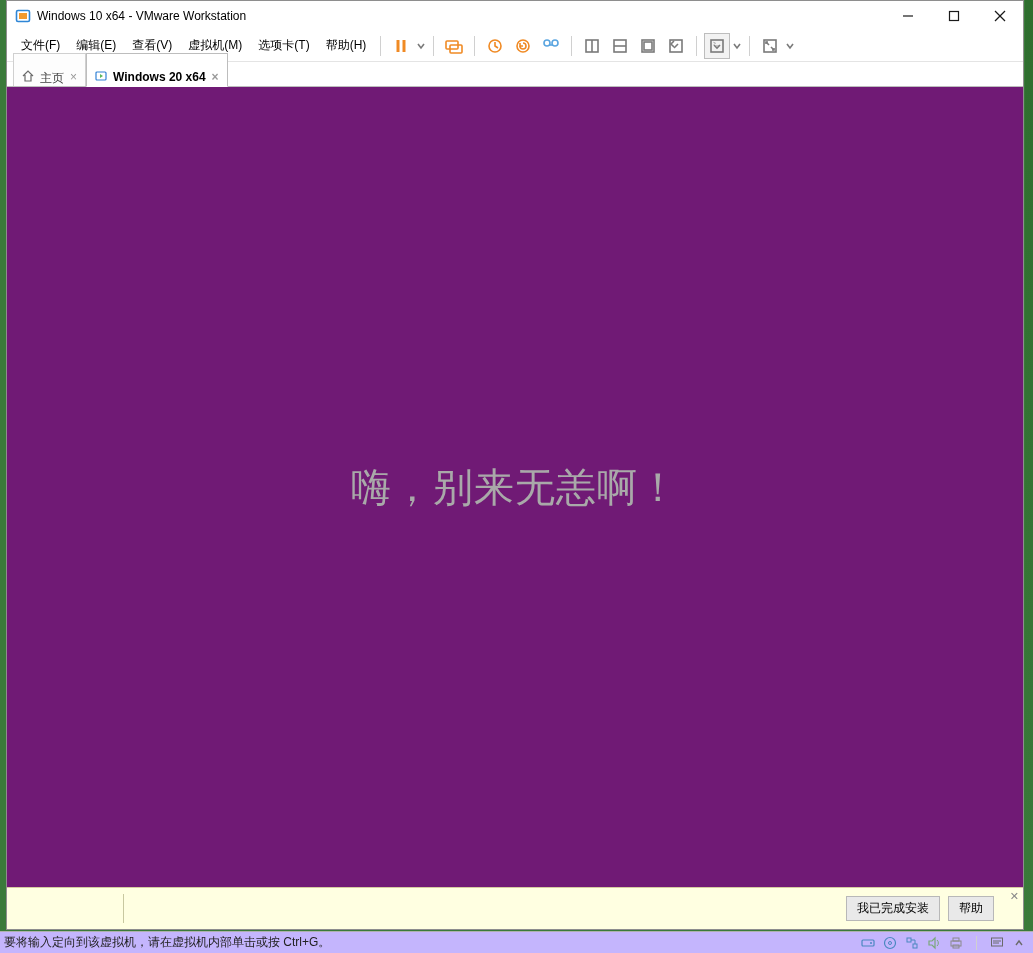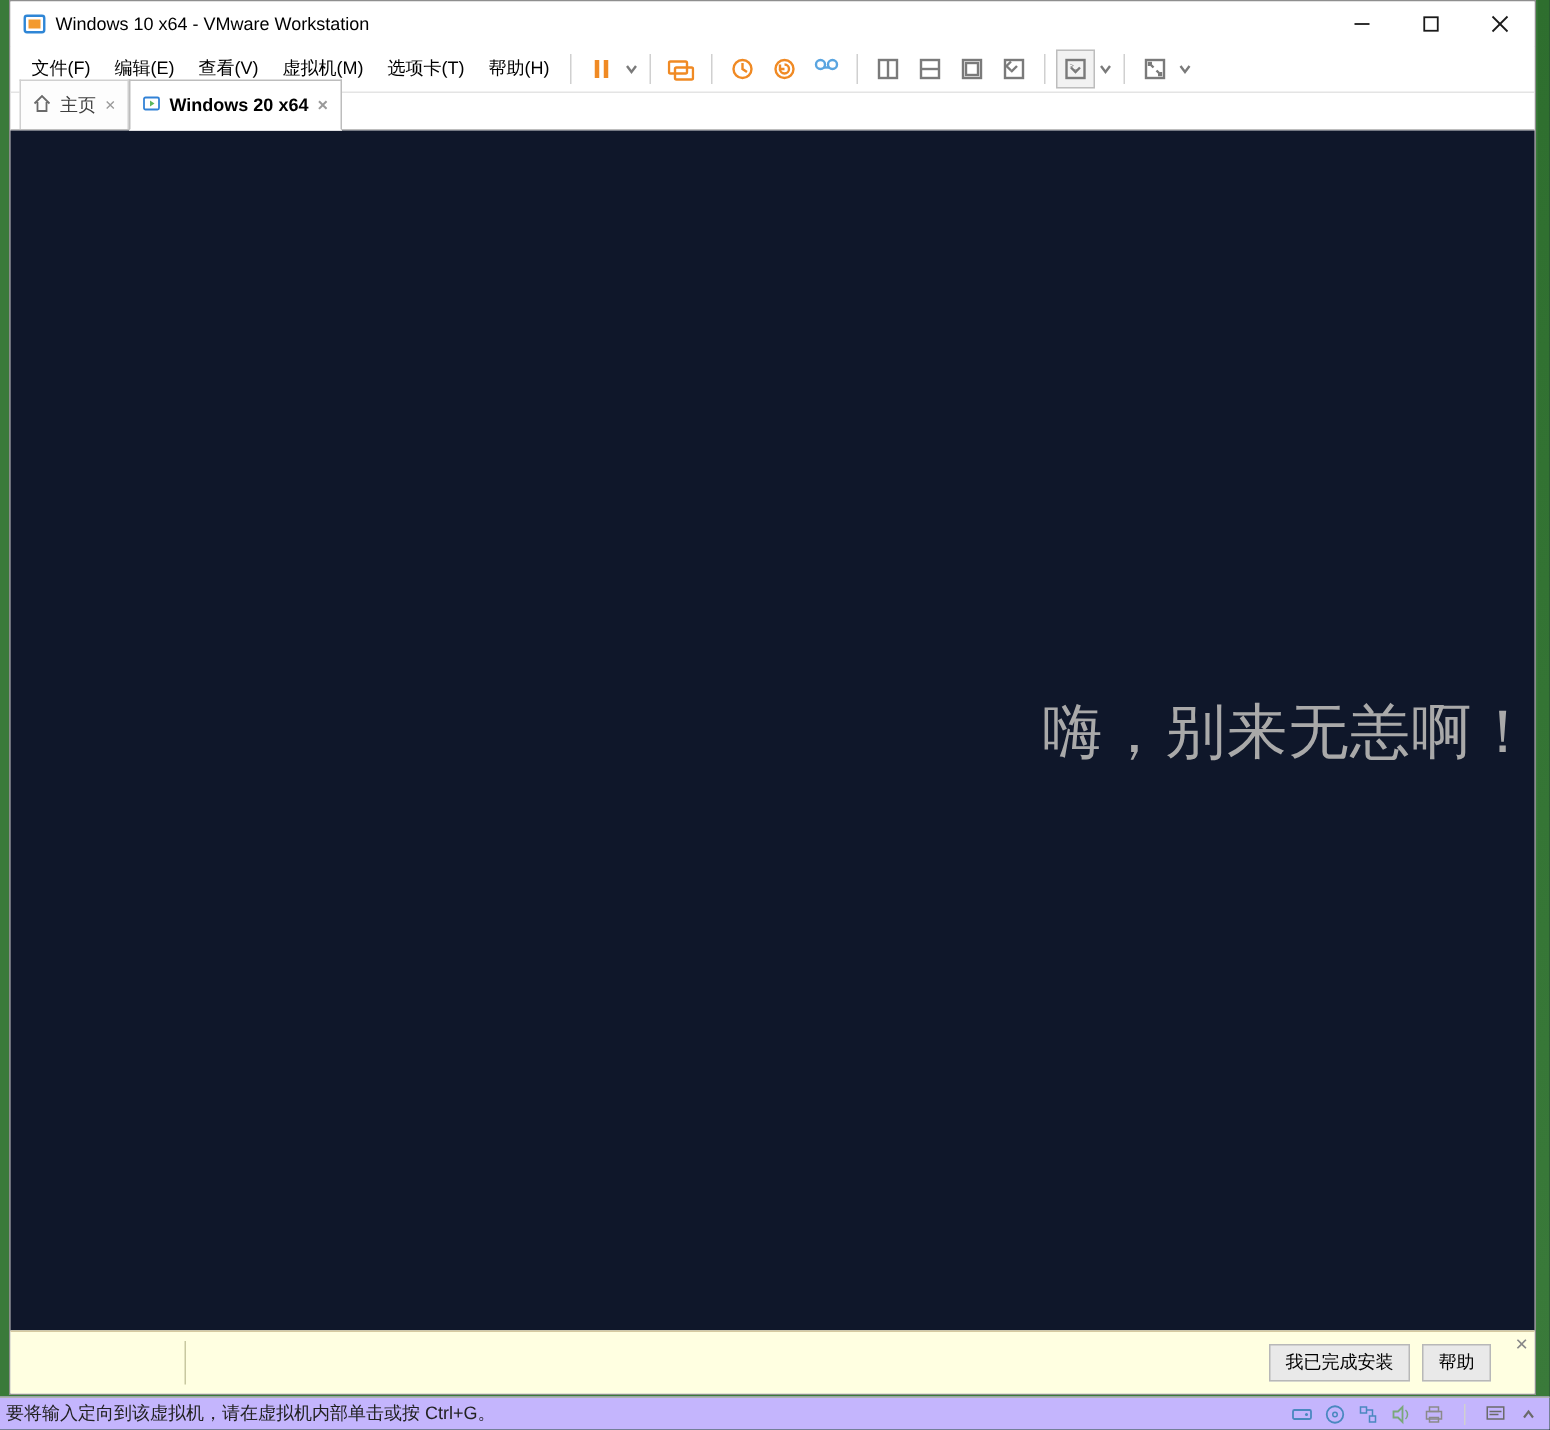--- a/index.html
+++ b/index.html
@@ -24,27 +24,27 @@
   .tb-sep { width: 1px; height: 20px; background: #d0d0d0; margin: 0 6px; }
   .tb-btn { width: 26px; height: 26px; display:flex; align-items:center; justify-content:center; margin: 0 1px; }
   .tb-dd { width: 12px; height: 26px; display:flex; align-items:center; justify-content:center; }
   .tb-btn.active { border: 1px solid #bdbdbd; background: #f2f2f2; }
   .tb-icon { stroke: #7a7a7a; fill: none; stroke-width: 1.6; }
   .tb-icon.orange { stroke: #f08a24; }
   .tb-icon.blue   { stroke: #5aa5e0; }
 
   
   .tabbar { height: 26px; background: #fff; display:flex; align-items: flex-end; border-top: 1px solid #e4e4e4; border-bottom: 1px solid #bdbdbd; }
-  .tab { height: 25px; display:flex; align-items:center; font-size: 12px; padding: 16px 8px; gap: 6px; border-right: 1px solid #d0d0d0; background:#fdfdfd; }
+  .tab { height: 25px; display:flex; align-items:flex-start; font-size: 12px; padding: 16px 8px; gap: 6px; border-right: 1px solid #d0d0d0; background:#fdfdfd; }
   .tab.inactive { color: #404040; margin-left: 6px; border: 1px solid #d0d0d0; border-bottom: none; }
   .tab.active   { background:#fff; font-weight: bold; border: 1px solid #bdbdbd; border-bottom: 1px solid #fff; position:relative; top:1px; }
   .tab .close { color:#9a9a9a; font-size: 12px; }
 
   
-  .vm-screen { flex: 1; background: #0f172a; display:flex; align-items:center; justify-content:flex-end; }
+  .vm-screen { flex: 1; background: #701a75; display:flex; align-items:center; justify-content:center; }
   .vm-text { color: #a9a9a9; font-size: 40px; font-weight: 300; letter-spacing: 1px; }
 
   
   .infobar { height: 42px; background: #ffffe1; border-top: 1px solid #d6caa0; display:flex; align-items:center; position:relative; }
   .infobar .divider { position:absolute; left: 116px; top: 6px; bottom: 6px; width: 1px; background: #c8c8a0; }
   .infobar .msg { font-size: 12px; color: #222; position:absolute; left: 138px; }
   .infobar .btns { position:absolute; right: 29px; display:flex; gap: 8px; }
   .btn { font-size: 12px; background: #e9e9e9; border: 1px solid #b8b8b8; padding: 3px 10px; }
   .infobar .xclose { position:absolute; right: 4px; top: 2px; font-size: 11px; color:#888; }
 

